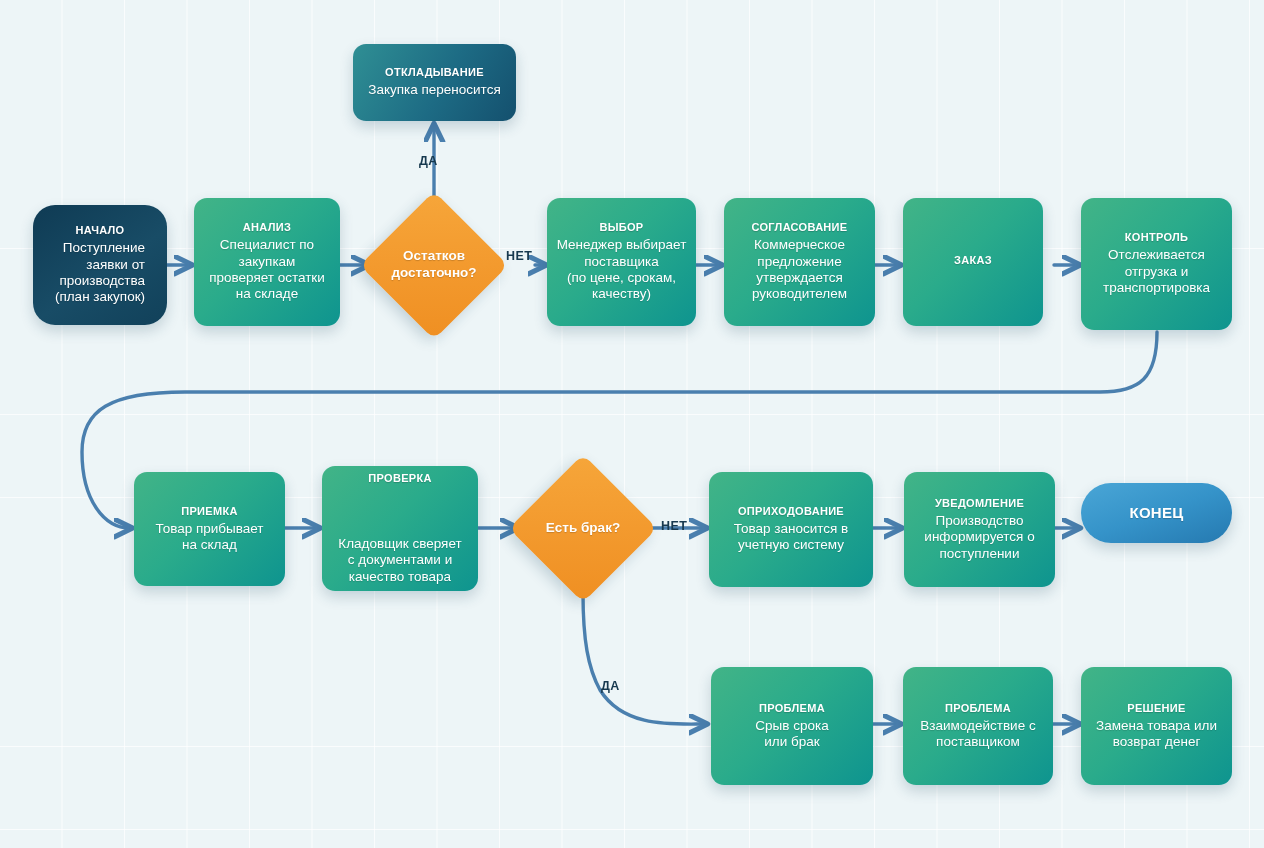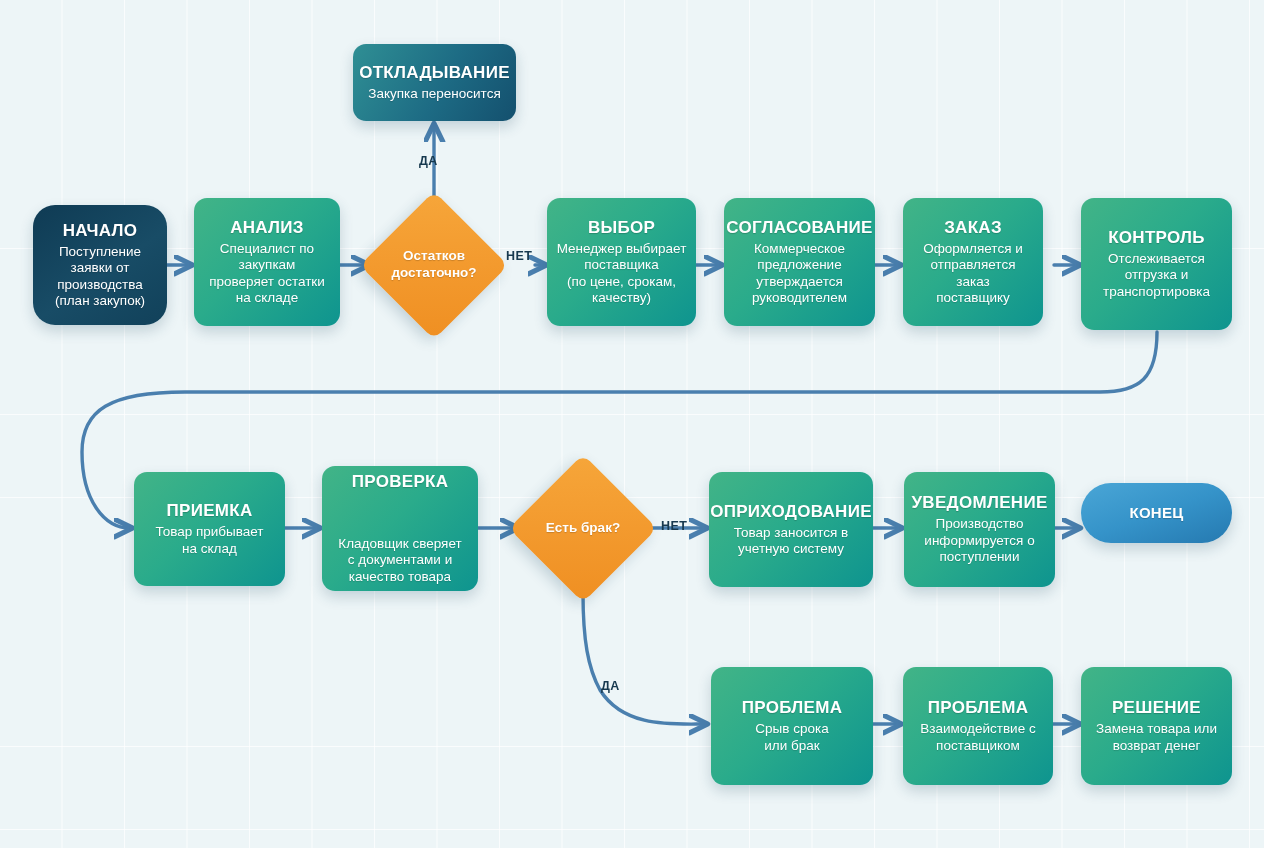--- a/index.html
+++ b/index.html
@@ -39,39 +39,40 @@
     justify-content: center;
     text-align: center;
     color: #ffffff;
     padding: 6px 9px;
     box-shadow: 0 6px 14px rgba(25,70,95,0.20);
   }
   .node .ttl {
     font-weight: bold;
     letter-spacing: 0.3px;
     line-height: 1.18;
-    font-size: 17px;
+    font-size: 11px;
     margin-bottom: 3px;
     text-shadow: 0 1px 1px rgba(0,0,0,0.20);
   }
   .node .sub {
     font-size: 13.5px;
     line-height: 1.22;
     font-weight: normal;
     white-space: pre-line;
     text-shadow: 0 1px 1px rgba(0,0,0,0.16);
   }
 
   .green {
     border-radius: 13px;
     background: linear-gradient(135deg, #42b487 0%, #2aab8b 45%, #0e948f 100%);
   }
   .navy {
     border-radius: 22px;
     background: linear-gradient(145deg, #0f3b54 0%, #184c66 55%, #11415a 100%);
+    text-align: right;
   }
   .tealdark {
     border-radius: 13px;
     background: linear-gradient(120deg, #2f8f94 0%, #1d6b84 55%, #14506e 100%);
   }
   .pill {
     border-radius: 999px;
     background: linear-gradient(160deg, #4aa6d6 0%, #3593c9 50%, #2579b0 100%);
   }
   .pill .ttl { margin-bottom: 0; font-size: 15px; }
@@ -204,23 +205,20 @@
   <div class="node green" style="left:547px; top:198px; width:149px; height:128px;">
     <div class="ttl">ВЫБОР</div>
     <div class="sub">Менеджер выбирает
 поставщика
 (по цене, срокам,
 качеству)</div>
   </div>
 
   <div class="node green" style="left:903px; top:198px; width:140px; height:128px;">
     <div class="ttl">ЗАКАЗ</div>
-    <div class="sub">Оформляется и
-отправляется заказ
-поставщику</div>
   </div>
 
   <div class="node green" style="left:1081px; top:198px; width:151px; height:132px;">
     <div class="ttl">КОНТРОЛЬ</div>
     <div class="sub">Отслеживается
 отгрузка и
 транспортировка</div>
   </div>
 
   <div class="node green" style="left:134px; top:472px; width:151px; height:114px;">

